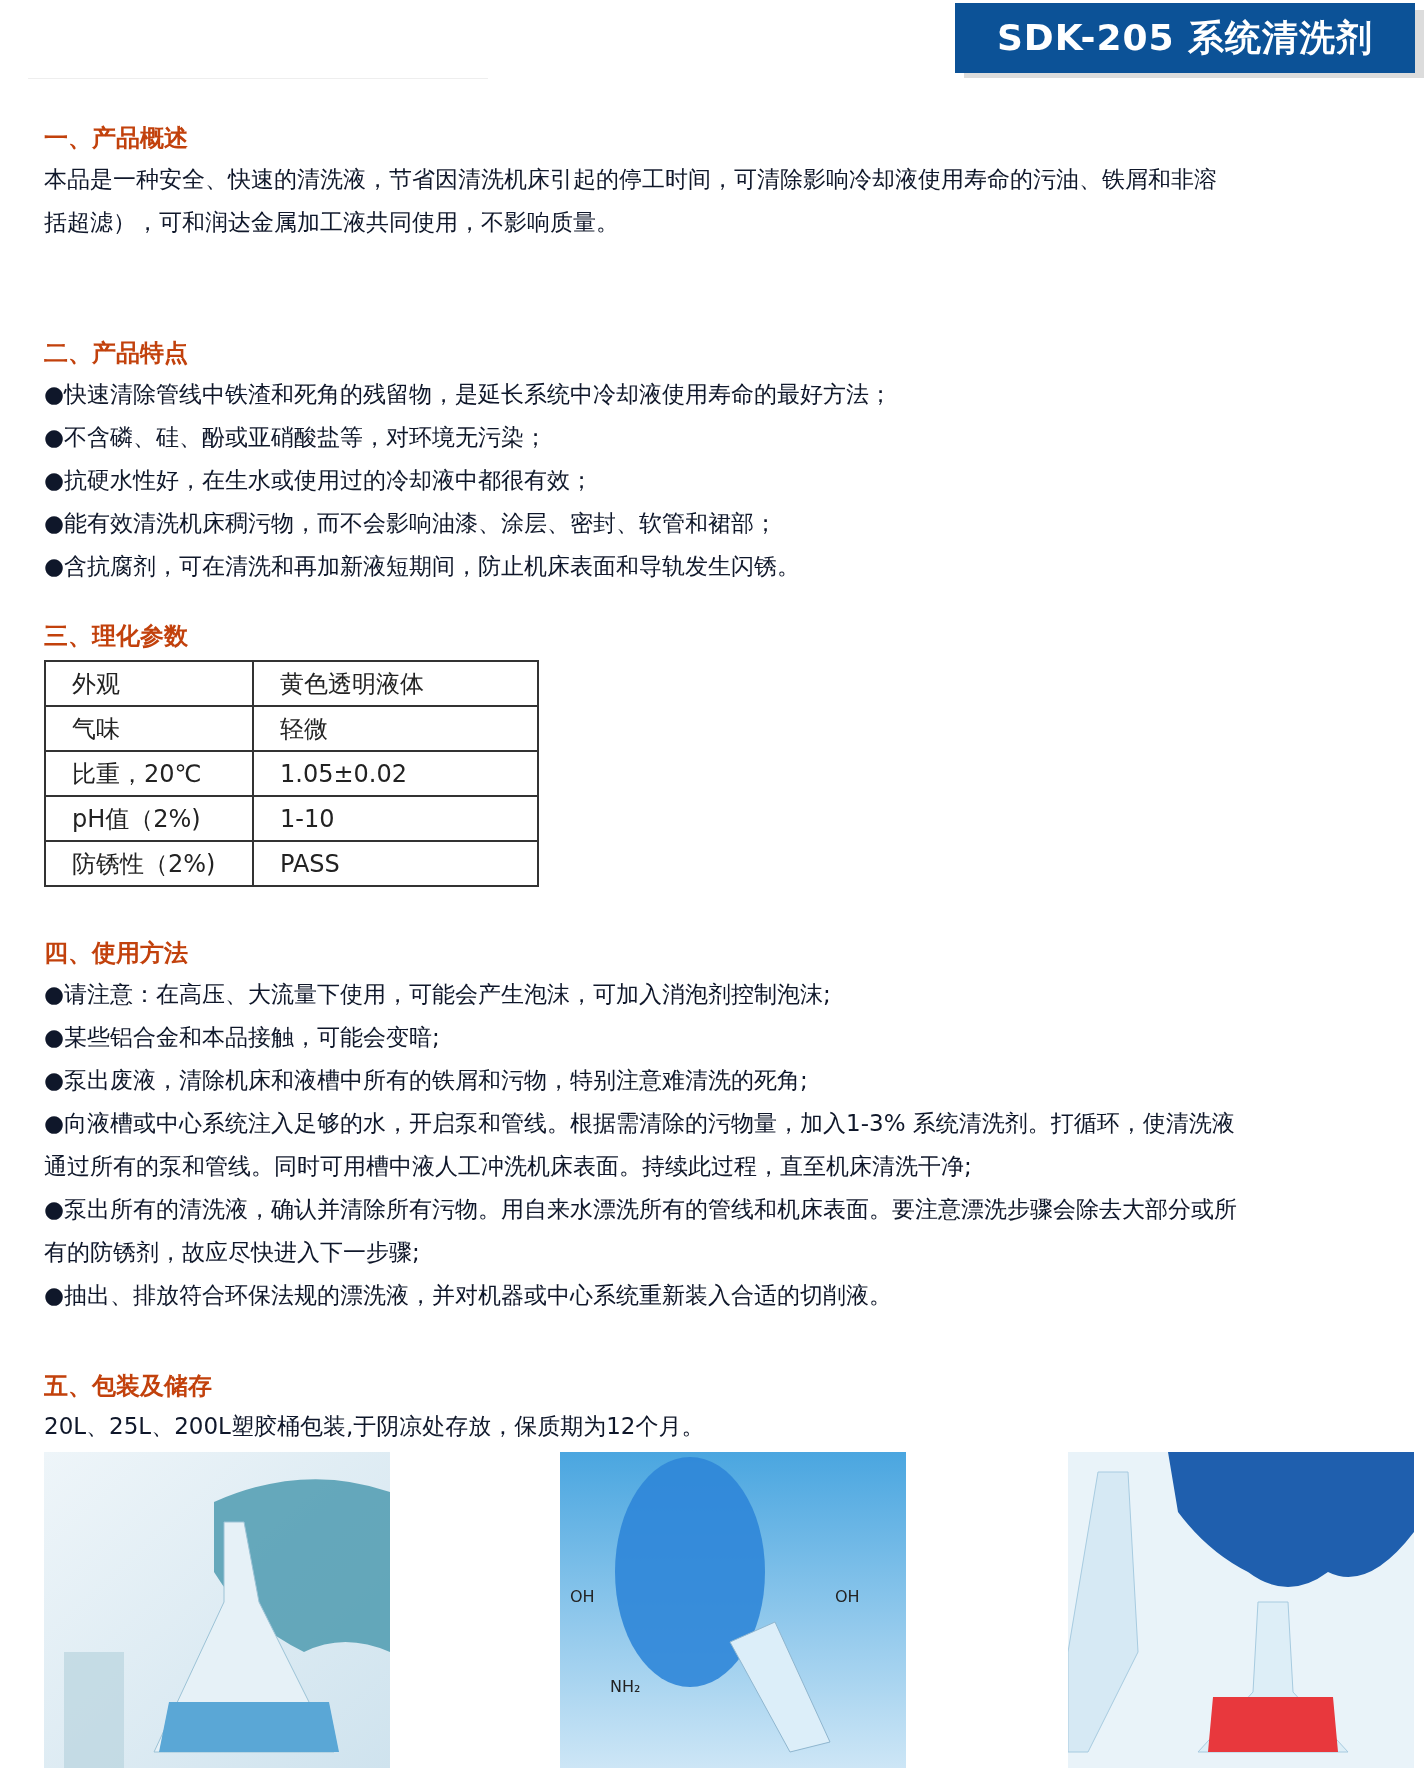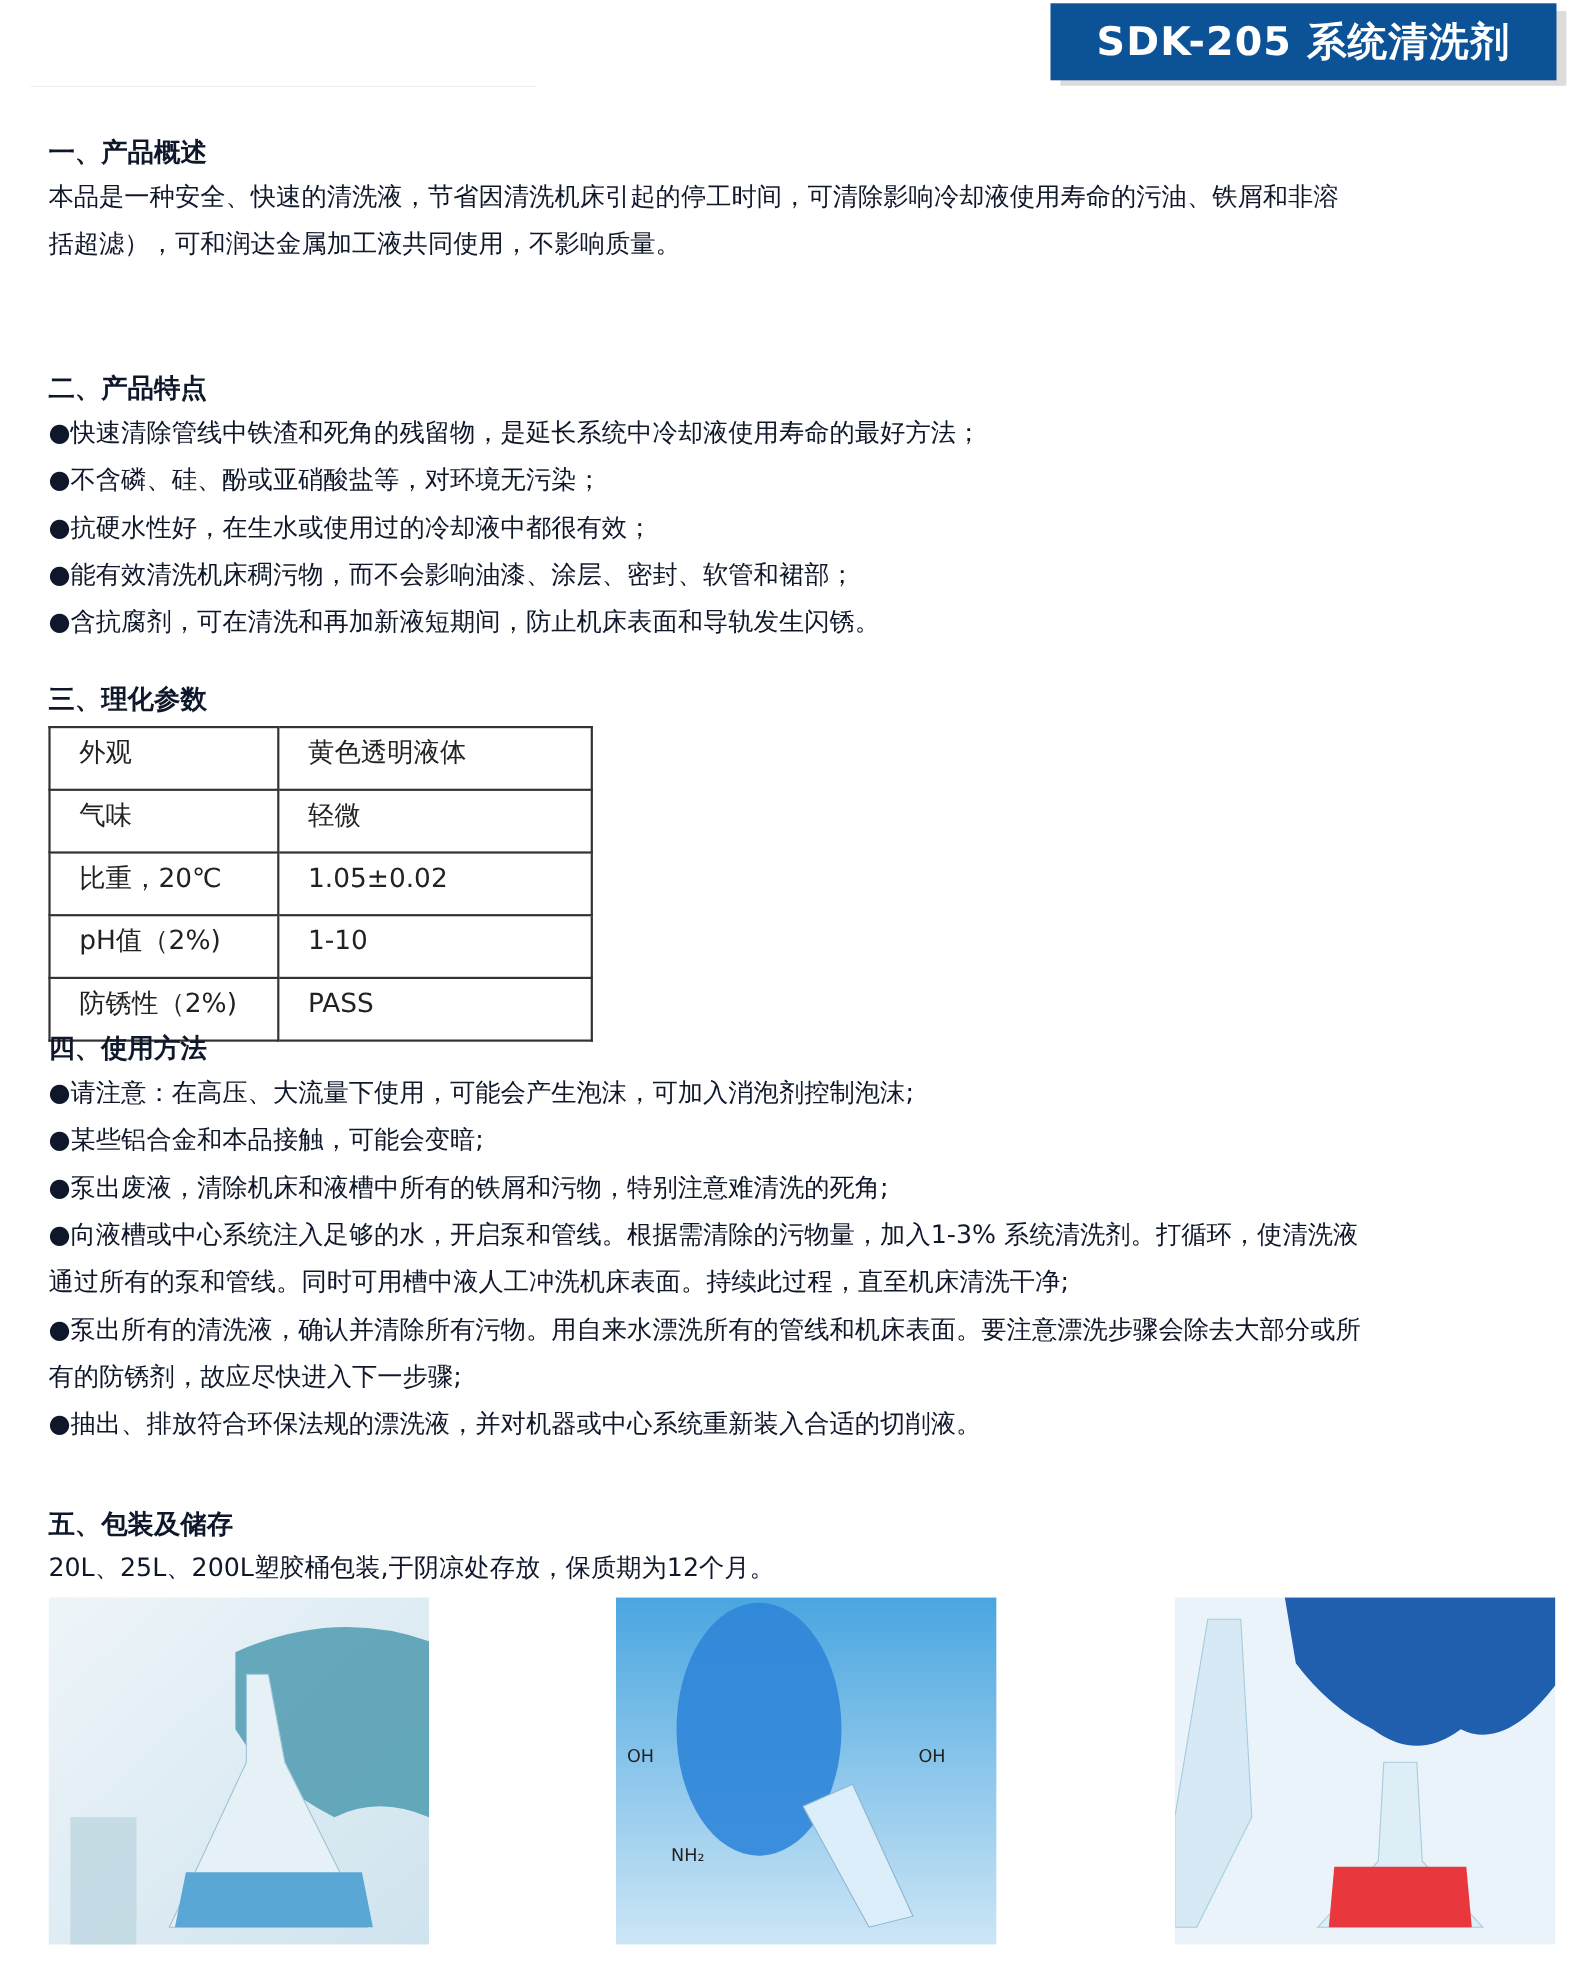--- a/index.html
+++ b/index.html
@@ -3,25 +3,25 @@
 <meta charset="utf-8">
 <style>
   html, body { margin:0; padding:0; background:#ffffff; }
   body { width:1427px; height:1786px; position:relative; overflow:hidden;
          font-family:"DejaVu Sans","Liberation Sans",sans-serif; color:#222; }
   .header-line { position:absolute; left:28px; top:78px; width:460px; height:1px; background:#eee; }
   .title-shadow { position:absolute; left:964px; top:10px; width:460px; height:68px; background:#dcdcdc; }
   .title-box { position:absolute; left:955px; top:3px; width:460px; height:70px; background:#0c5297;
                display:flex; align-items:center; justify-content:center; }
   .title-box span { color:#fff; font-weight:bold; font-size:36px; letter-spacing:1px; }
-  .h { position:absolute; left:44px; color:#0f172a; font-weight:bold; font-size:24px; }
+  .h { position:absolute; left:44px; color:#c2410c; font-weight:bold; font-size:24px; }
   .p { position:absolute; left:44px; width:1370px; font-size:23px; line-height:43px; color:#0f172a; }
   .p div { white-space:nowrap; }
   table.params { position:absolute; left:44px; top:660px; border-collapse:collapse; width:495px; }
-  table.params td { border:2px solid #333; height:43px; font-size:24px; padding:0 0 12px 26px; }
+  table.params td { border:2px solid #333; height:43px; font-size:24px; padding:0 0 0 26px; }
   table.params td.c1 { width:180px; }
   .photo { position:absolute; top:1452px; width:408px; height:316px; overflow:hidden; }
 </style>
 </head>
 <body>
 
 <div class="header-line"></div>
 <div class="title-shadow"></div>
 <div class="title-box">
   <span>SDK-205 系统清洗剂</span>

